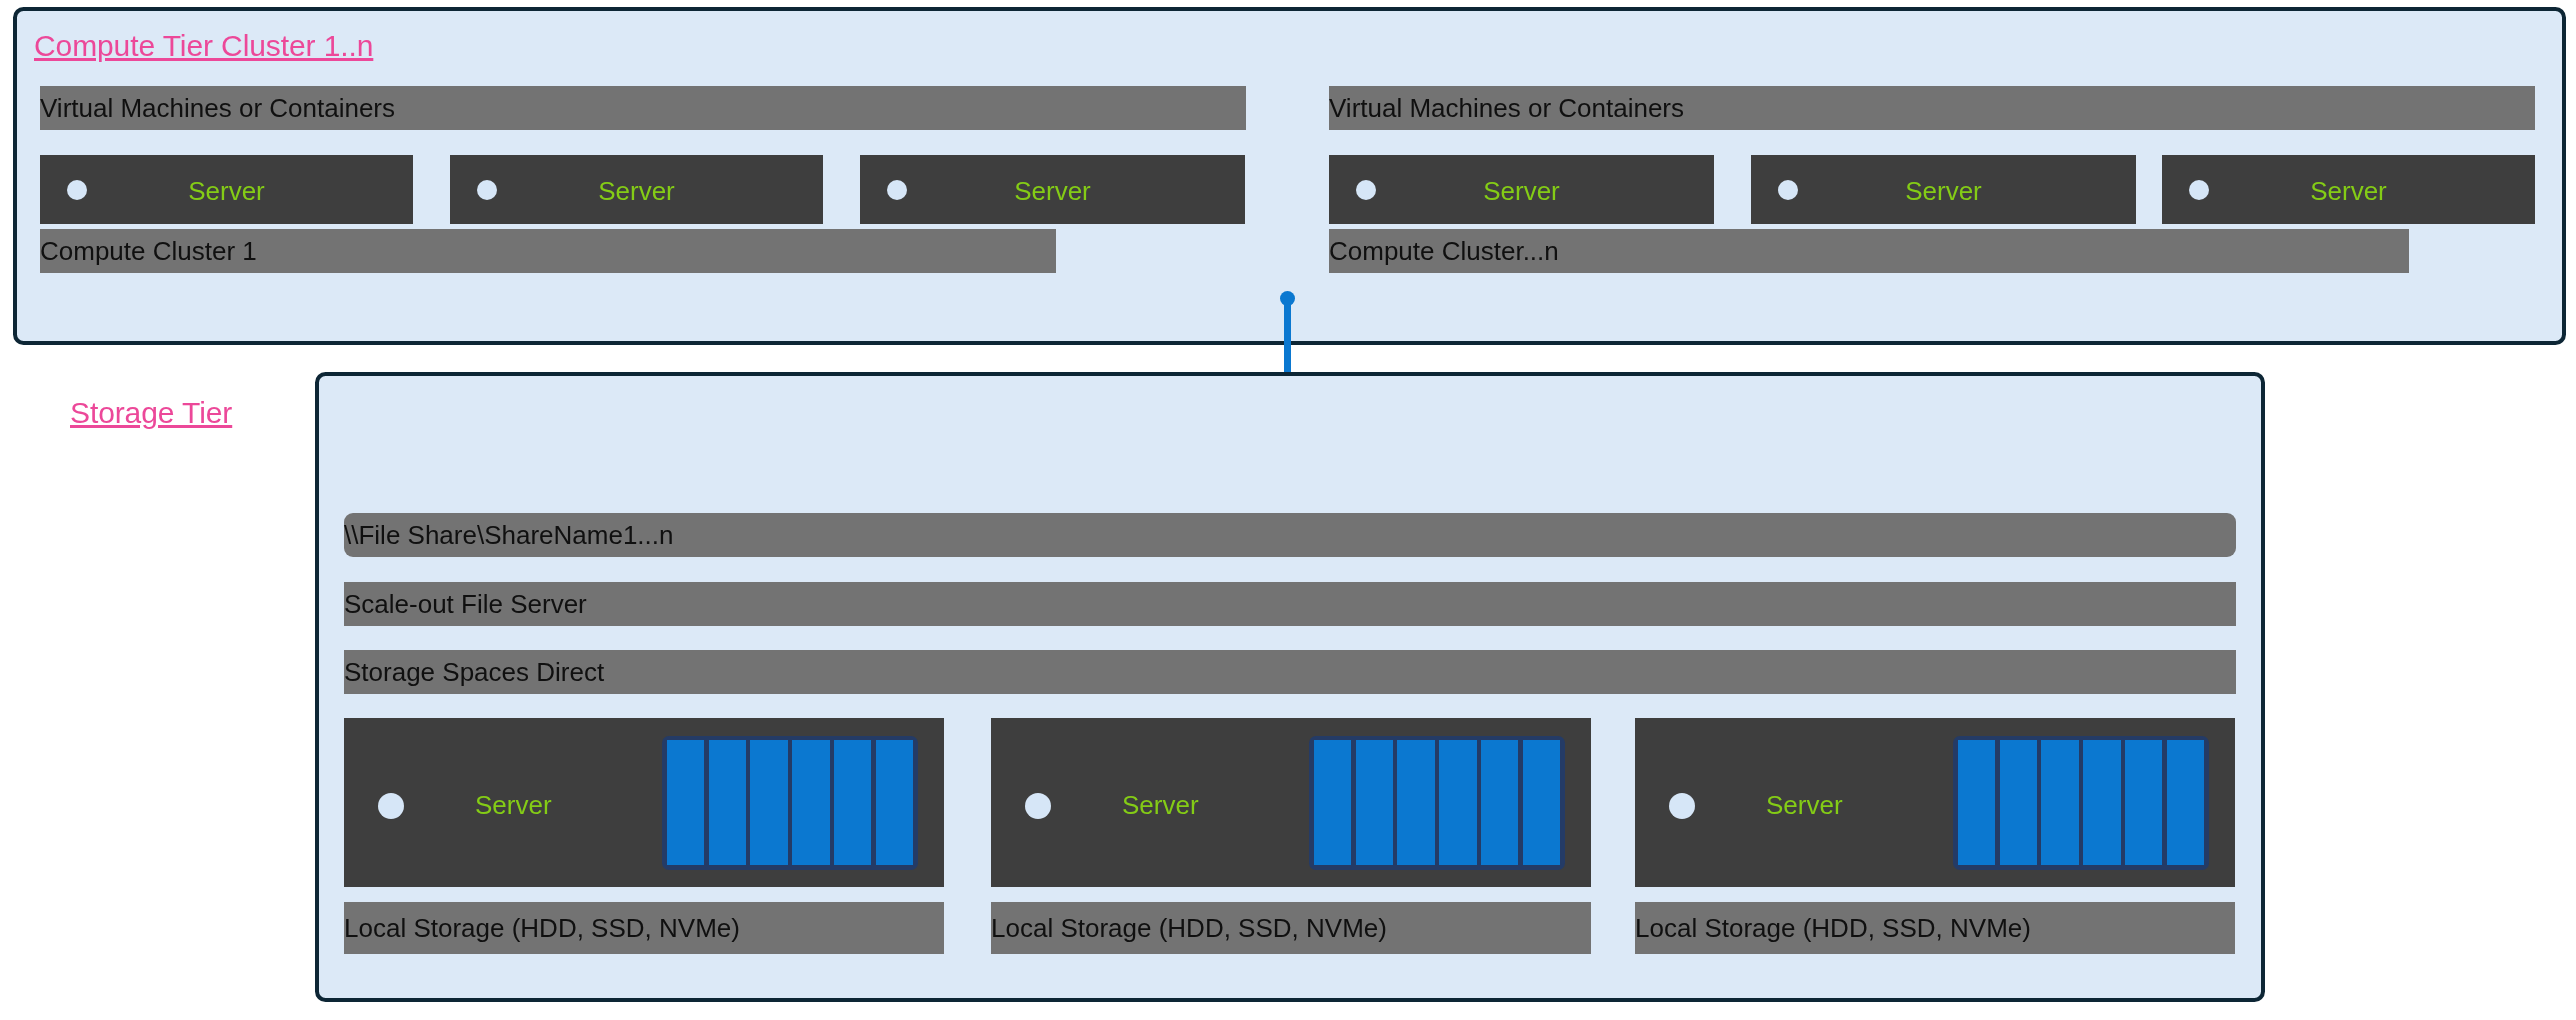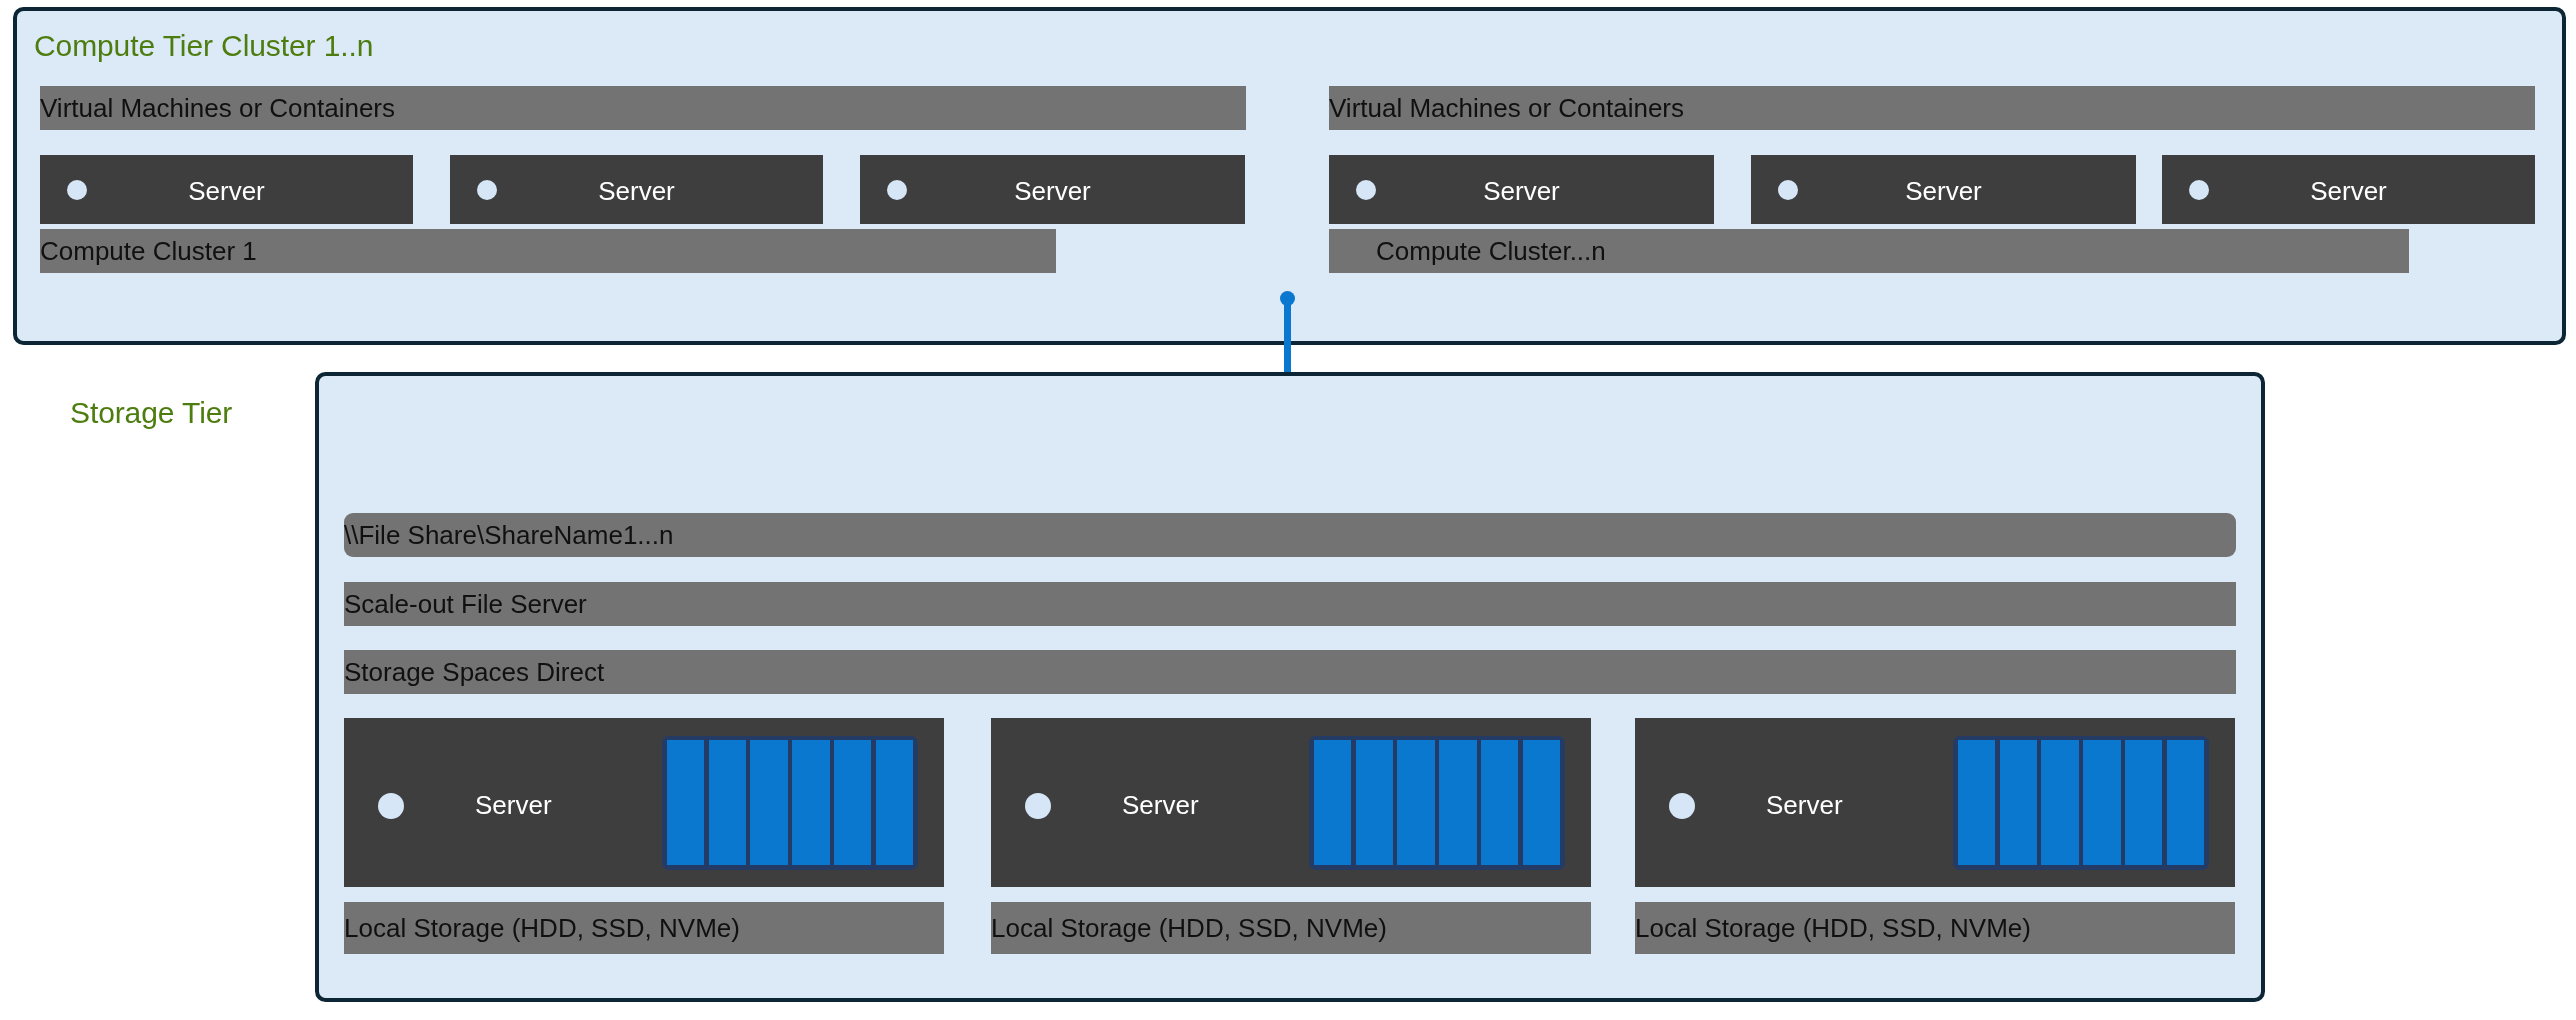--- a/index.html
+++ b/index.html
@@ -32,23 +32,24 @@
   #storage-tier-panel {
     left: 315px;
     top: 372px;
     width: 1950px;
     height: 630px;
   }
 
   .tier-title {
     position: absolute;
     font-size: 30px;
-    color: #4d7c0f;
+    color: #ec4899;
     letter-spacing: -0.1px;
     white-space: nowrap;
+    text-decoration: underline;
   }
   #compute-tier-title { left: 34px;  top: 29px; }
   #storage-tier-title { left: 70px; top: 396px; text-align: right; }
 
   
   .grey-bar {
     position: absolute;
     background: #737373;
     display: flex;
     align-items: center;
@@ -67,21 +68,21 @@
     background: #3E3E3E;
     box-sizing: border-box;
   }
   .server-led {
     position: absolute;
     background: #D6E6F7;
     border-radius: 50%;
   }
   .server-label {
     position: absolute;
-    color: #ffffff;
+    color: #84cc16;
     font-size: 26px;
     white-space: nowrap;
   }
 
   
   .c-vm-bar   { height: 44px; }
   .c-srv      { height: 69px; top: 155px; }
   .c-clu-bar  { height: 44px; top: 229px; }
   .c-vm-bar   { top: 86px; }
 
@@ -185,21 +186,21 @@
 </div>
 <div class="server-box c-srv" style="left:1751px; width:385px;">
   <div class="server-led c-led"></div>
   <div class="server-label c-lbl">Server</div>
 </div>
 <div class="server-box c-srv" style="left:2162px; width:373px;">
   <div class="server-led c-led"></div>
   <div class="server-label c-lbl">Server</div>
 </div>
 
-<div class="grey-bar c-clu-bar" style="left:1329px; width:1080px;padding-left:47px;">
+<div class="grey-bar c-clu-bar" style="left:1329px; width:1080px;">
   <span>Compute Cluster...n</span>
 </div>
 
 <div id="tier-connector">
   <div id="connector-dot-top" class="connector-dot"></div>
   <div id="connector-line"></div>
   <div id="connector-dot-bottom" class="connector-dot"></div>
 </div>
 
 <svg id="folder-icon" viewBox="0 0 164 102">

